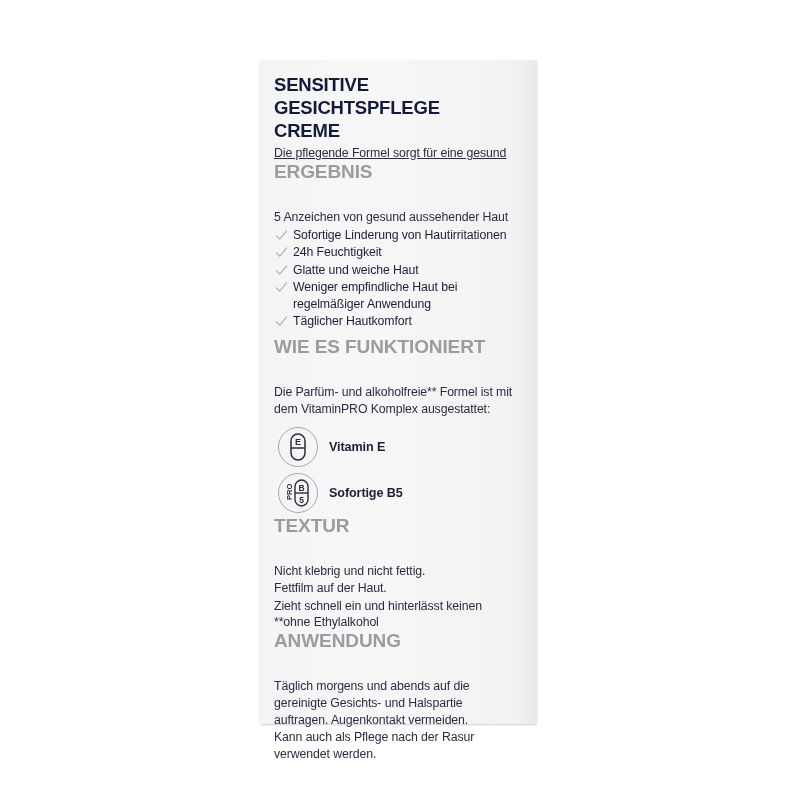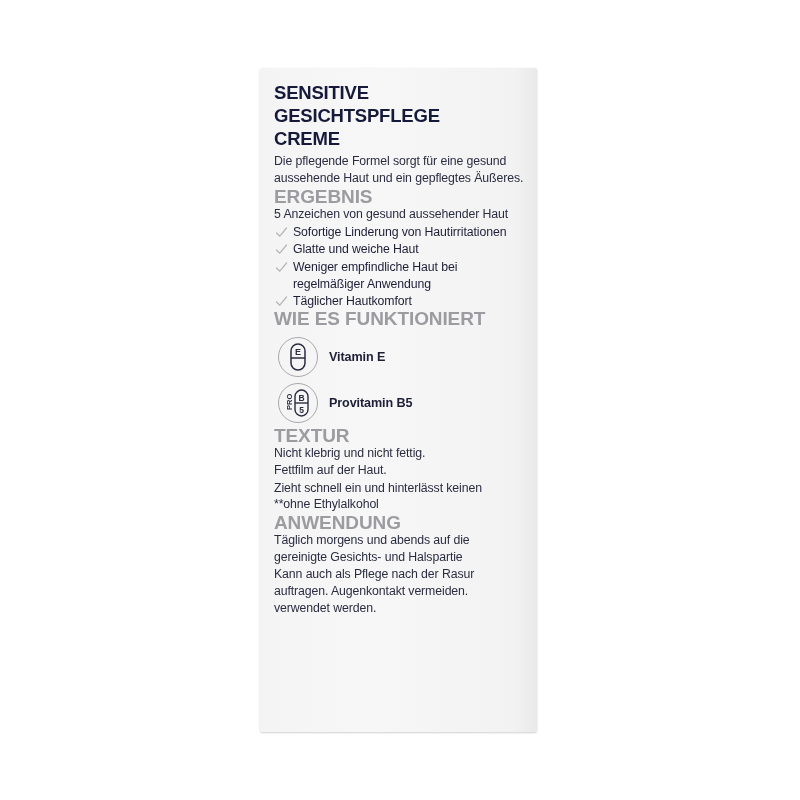--- a/index.html
+++ b/index.html
@@ -4,21 +4,21 @@
   <style>
     * { box-sizing: border-box; margin: 0; padding: 0; }
     html, body {
       width: 800px; height: 800px;
       background: #ffffff;
       overflow: hidden;
       font-family: "Liberation Sans", "DejaVu Sans", sans-serif;
     }
     .panel {
       position: absolute;
-      left: 260px; top: 68px;
+      left: 260px; top: 60px;
       width: 277px; height: 664px;
       background: linear-gradient(90deg, #f4f4f5 0%, #f7f7f8 40%, #f2f2f3 92%, #e9e9ea 100%);
       border-radius: 2px;
       box-shadow: 0 1px 2px rgba(0,0,0,0.18), 0 0 1px rgba(0,0,0,0.08);
     }
     .content {
       position: absolute;
       left: 14px; top: 13px;
       width: 255px;
       color: #1d2036;
@@ -29,22 +29,23 @@
       line-height: 23px;
       color: #161a3a;
       letter-spacing: -0.2px;
       text-transform: uppercase;
     }
     .body {
       font-size: 12.3px;
       line-height: 17px;
       color: #2a2d40;
       letter-spacing: -0.1px;
+      margin-top: 28px;
     }
-    .intro { margin-top: 3px; }
+    .intro { margin-top: 3px; text-decoration: underline; }
     .section-head {
       font-size: 19px;
       font-weight: 700;
       color: #9c9ca0;
       line-height: 18px;
       letter-spacing: -0.1px;
       margin-top: 1px;
     }
     .checklist { list-style: none; margin-top: 1px; }
     .checklist li {
@@ -90,34 +91,39 @@
 <div class="panel">
   <div class="content">
 
     <div class="title">
       <div>SENSITIVE GESICHTSPFLEGE</div>
       <div>CREME</div>
     </div>
 
     <div class="body intro">
       <div>Die pflegende Formel sorgt für eine gesund</div>
-      <div>aussehende Haut und ein gepflegtes Äußeres.</div>
     </div>
 
     <div class="section-head">ERGEBNIS</div>
     <div class="body">
       <div>5 Anzeichen von gesund aussehender Haut</div>
     </div>
 
     <ul class="checklist">
       <li>
         <svg class="check" viewBox="0 0 13 14">
             <path d="M1.5 8 L4.8 11.2 L11.5 3" fill="none" stroke="#b4b4b8" stroke-width="1.2" stroke-linecap="round" stroke-linejoin="round"></path>
           </svg>
         <span>Sofortige Linderung von Hautirritationen</span>
+      </li>
+      <li>
+        <svg class="check" viewBox="0 0 13 14">
+            <path d="M1.5 8 L4.8 11.2 L11.5 3" fill="none" stroke="#b4b4b8" stroke-width="1.2" stroke-linecap="round" stroke-linejoin="round"></path>
+          </svg>
+        <span>24h Feuchtigkeit</span>
       </li>
       <li>
         <svg class="check" viewBox="0 0 13 14">
             <path d="M1.5 8 L4.8 11.2 L11.5 3" fill="none" stroke="#b4b4b8" stroke-width="1.2" stroke-linecap="round" stroke-linejoin="round"></path>
           </svg>
         <span>Glatte und weiche Haut</span>
       </li>
       <li>
         <svg class="check" viewBox="0 0 13 14">
             <path d="M1.5 8 L4.8 11.2 L11.5 3" fill="none" stroke="#b4b4b8" stroke-width="1.2" stroke-linecap="round" stroke-linejoin="round"></path>
@@ -126,21 +132,25 @@
         <div>regelmäßiger Anwendung</div>
       </li>
       <li>
         <svg class="check" viewBox="0 0 13 14">
             <path d="M1.5 8 L4.8 11.2 L11.5 3" fill="none" stroke="#b4b4b8" stroke-width="1.2" stroke-linecap="round" stroke-linejoin="round"></path>
           </svg>
         <span>Täglicher Hautkomfort</span>
       </li>
     </ul>
 
-    <div class="section-head" style="margin-top:0">WIE ES FUNKTIONIERT</div>
+    <div class="section-head" style="margin-top:7px">WIE ES FUNKTIONIERT</div>
+    <div class="body">
+      <div>Die Parfüm- und alkoholfreie** Formel ist mit</div>
+      <div>dem VitaminPRO Komplex ausgestattet:</div>
+    </div>
 
     <div class="ingredients">
       <div class="ingredient">
         <div class="ing-icon">
           <svg width="26" height="30" viewBox="0 0 26 30">
             <rect x="6" y="2" width="14" height="26" rx="7" fill="none" stroke="#2a2d40" stroke-width="1.5"></rect>
             <line x1="6" y1="16" x2="20" y2="16" stroke="#2a2d40" stroke-width="1.5"></line>
             <text x="13" y="13" text-anchor="middle" font-size="9" font-weight="700" fill="#2a2d40" font-family="Liberation Sans, sans-serif">E</text>
           </svg>
         </div>
@@ -150,36 +160,36 @@
       <div class="ingredient">
         <div class="ing-icon">
           <svg width="30" height="30" viewBox="0 0 30 30">
             <text x="0" y="0" transform="translate(9,22) rotate(-90)" font-size="7.5" font-weight="700" fill="#2a2d40" font-family="Liberation Sans, sans-serif">PRO</text>
             <rect x="12" y="2" width="13" height="26" rx="6.5" fill="none" stroke="#2a2d40" stroke-width="1.4"></rect>
             <line x1="12" y1="15" x2="25" y2="15" stroke="#2a2d40" stroke-width="1.4"></line>
             <text x="18.5" y="12.5" text-anchor="middle" font-size="8.5" font-weight="700" fill="#2a2d40" font-family="Liberation Sans, sans-serif">B</text>
             <text x="18.5" y="24.5" text-anchor="middle" font-size="8.5" font-weight="700" fill="#2a2d40" font-family="Liberation Sans, sans-serif">5</text>
           </svg>
         </div>
-        <span class="ing-label">Provitamin B5</span>
+        <span class="ing-label">Sofortige B5</span>
       </div>
 
     </div>
 
     <div class="section-head" style="margin-top:1px">TEXTUR</div>
     <div class="body">
       <div>Nicht klebrig und nicht fettig.</div>
       <div>Fettfilm auf der Haut.</div>
       <div style="margin-top:1px">Zieht schnell ein und hinterlässt keinen</div>
       <div style="line-height:15px">**ohne Ethylalkohol</div>
     </div>
 
     <div class="section-head" style="margin-top:2px">ANWENDUNG</div>
     <div class="body">
       <div>Täglich morgens und abends auf die</div>
       <div>gereinigte Gesichts- und Halspartie</div>
+      <div>auftragen. Augenkontakt vermeiden.</div>
       <div>Kann auch als Pflege nach der Rasur</div>
-      <div>auftragen. Augenkontakt vermeiden.</div>
       <div>verwendet werden.</div>
     </div>
 
   </div>
 </div>
 
 </body></html>

